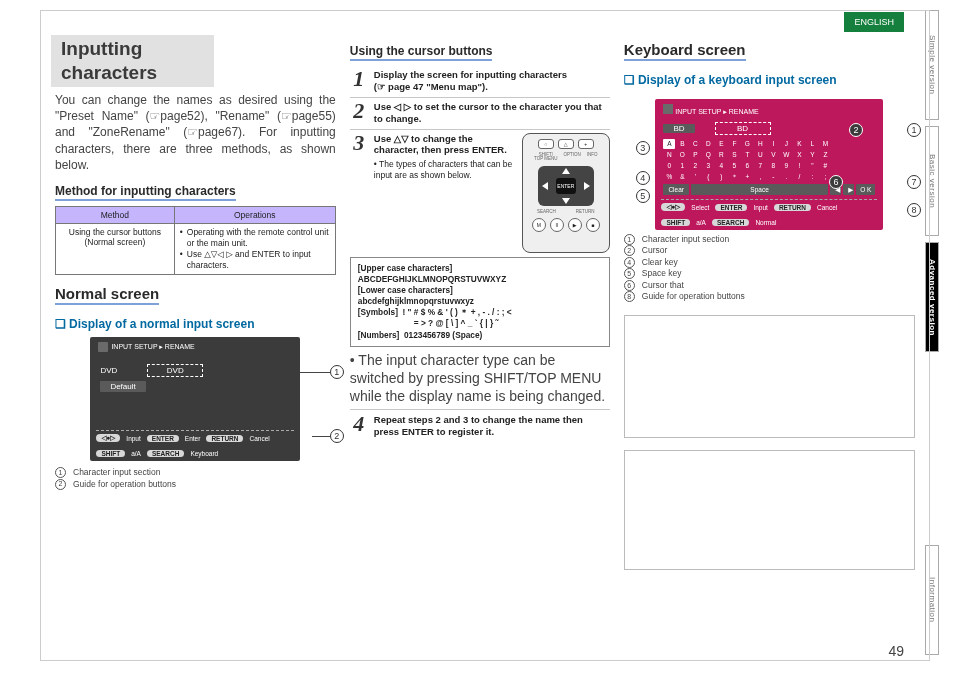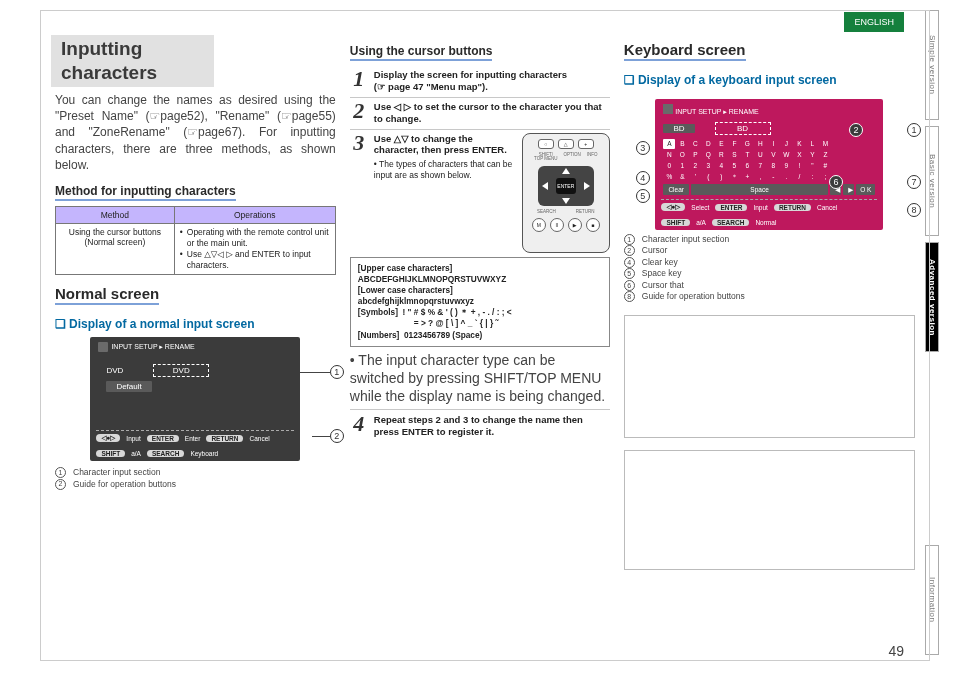--- a/index.html
+++ b/index.html
@@ -23,21 +23,21 @@
   table.mt{border-collapse:collapse;width:100%;font-size:8.5px}
   table.mt th,table.mt td{border:1px solid #777;padding:3px 5px;vertical-align:top}
   table.mt th{background:#c4b5fd;text-align:center;font-weight:normal}
   table.mt td.c{text-align:center}
   ul.b{list-style:none;padding:0;margin:0}
   ul.b li{position:relative;padding-left:7px;line-height:1.3}
   ul.b li::before{content:"•";position:absolute;left:0}
   .panel{background:#3b3b3b;color:#fff;width:210px;margin:4px auto 6px;font-size:8px;border-radius:2px;position:relative;padding-bottom:4px}
   .panel .hdr{display:flex;align-items:center;gap:3px;font-size:7px;padding:5px 8px 2px}
   .panel .hdr .hicon{width:10px;height:10px;background:#6a6a6a;border-radius:1px}
-  .panel .body1{padding:6px 16px 30px;position:relative}
+  .panel .body1{padding:6px 10px 30px;position:relative}
   .row{display:flex;align-items:center;gap:30px;margin:4px 0}
   .lbl{font-size:8px;color:#fff}
   .dashbox{border:1px dashed #fff;padding:1px 8px;font-size:8px;min-width:56px;text-align:center}
   .solidbtn{background:#5a5a5a;color:#fff;font-size:8px;padding:1px 10px;border-radius:1px}
   .opbar{border-top:1px dashed #aaa;margin:4px 6px 0;padding:3px 0 0;display:flex;flex-wrap:wrap;gap:4px 6px;font-size:6.5px;align-items:center}
   .pill{background:#d8d8d8;color:#222;border-radius:6px;padding:0 5px;font-weight:bold;font-size:6.5px}
   .callout{position:absolute;width:14px;height:14px;border:1px solid #333;border-radius:50%;color:#333;background:#fff;font-size:9px;display:flex;align-items:center;justify-content:center}
   .c-ln{position:absolute;background:#444;height:1px}
   .legend{font-size:8.5px;color:#444;margin-top:2px}
   .legend div{display:flex;gap:7px;line-height:1.35}

